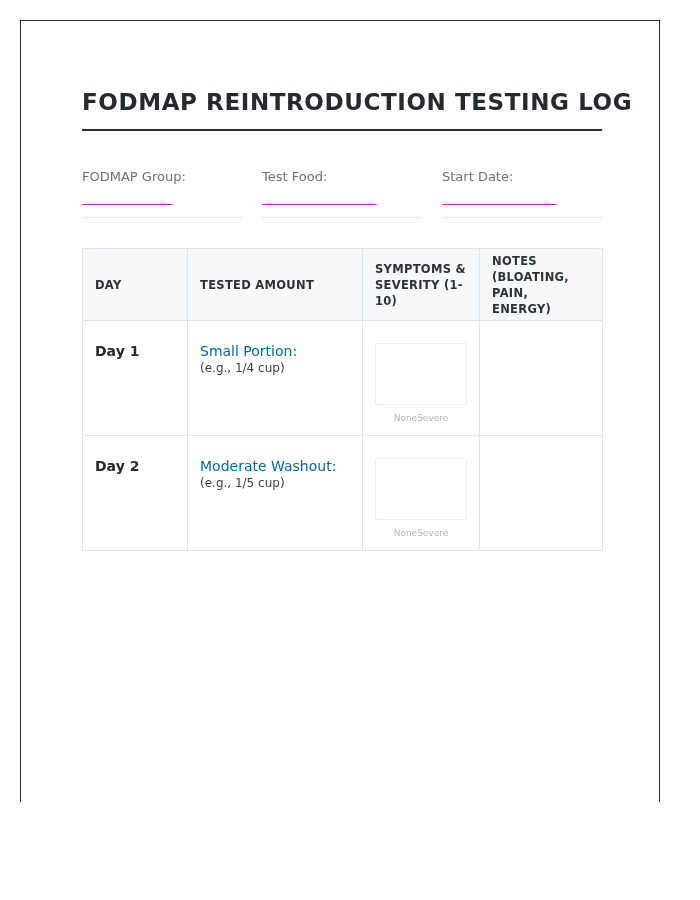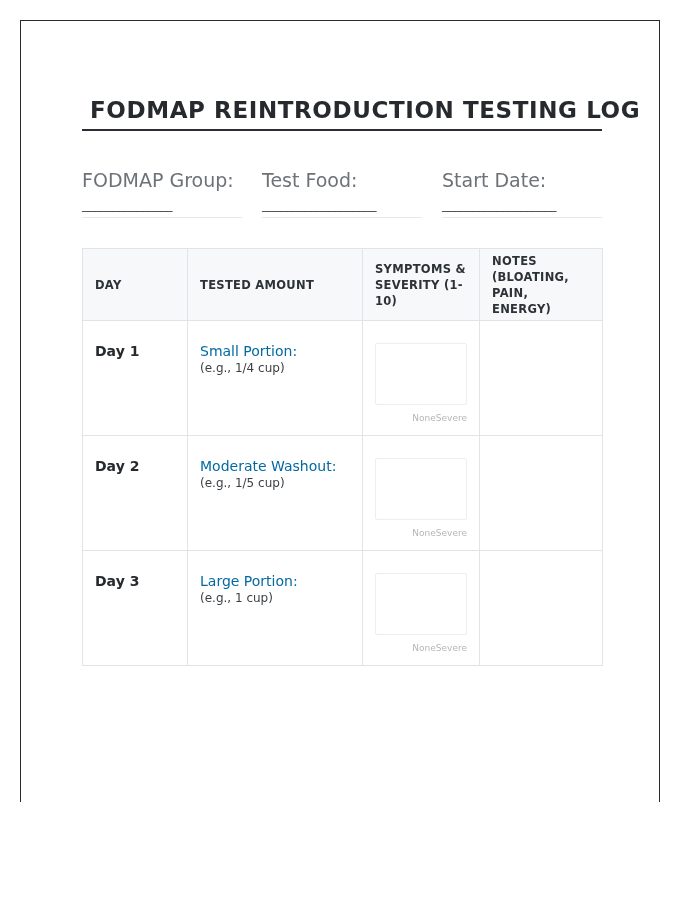--- a/index.html
+++ b/index.html
@@ -1,33 +1,33 @@
 <!DOCTYPE html>
 <html><head>
 <meta charset="utf-8">
 <style>
   html, body { margin:0; padding:0; background:#ffffff; }
   body { width:700px; height:900px; position:relative; font-family:"DejaVu Sans","Liberation Sans",sans-serif; color:#2b2f33; }
   .page { position:absolute; left:20px; top:20px; width:640px; height:782px; border:1px solid #2b2b2b; border-bottom:none; box-sizing:border-box; background:#fff; }
   .content { position:absolute; left:61px; top:0; width:520px; }
-  .title { position:absolute; left:0; top:68px; width:520px; margin:8px; font-size:23px; font-weight:bold; letter-spacing:0.6px; color:#262a2e; white-space:nowrap; }
+  .title { position:absolute; left:0; top:68px; width:520px; margin:0; font-size:23px; font-weight:bold; letter-spacing:0.6px; color:#262a2e; white-space:nowrap; }
   .title-rule { position:absolute; left:0; top:108px; width:520px; height:2px; background:#2b2f33; }
   .fields { position:absolute; left:0; top:148px; width:520px; height:50px; }
   .field { position:absolute; top:0; width:160px; height:48px; border-bottom:1px solid #e6e8ea; }
-  .field-label { font-size:19px; color:#6c7278; display:block; }
-  .field-line { display:block; margin-top:6px; font-size:13px; color:#404040; letter-spacing:-0.5px; }
+  .field-label { font-size:13px; color:#6c7278; display:block; }
+  .field-line { display:block; margin-top:6px; font-size:13px; color:#a21caf; letter-spacing:-0.5px; }
   table.log { position:absolute; left:0; top:227px; width:520px; border-collapse:collapse; table-layout:fixed; }
   table.log th, table.log td { border:1px solid #e1e4e6; vertical-align:top; text-align:left; padding:0 12px; }
   table.log th { background:#f7f8f9; font-size:11.5px; font-weight:bold; letter-spacing:0.3px; color:#2d3236; height:71px; vertical-align:middle; line-height:16px; }
   table.log td { height:115px; padding-top:20px; box-sizing:border-box; }
   .day { font-size:14px; font-weight:bold; color:#262a2e; }
   .portion { font-size:14px; color:#0369a1; line-height:18px; }
   .example { font-size:12px; color:#3a3f44; display:block; line-height:16px; }
   .sev-box { width:90px; height:60px; border:1px solid #eceef0; border-radius:2px; margin-top:2px; }
-  .sev-scale { width:92px; display:flex; justify-content:flex-end; font-size:9px; color:#b3b7ba; margin-top:8px; }
+  .sev-scale { width:92px; display:flex; justify-content:center; font-size:9px; color:#b3b7ba; margin-top:8px; }
   tr.washout td { background:#fcfcfc; height:98px; }
   .muted { font-size:15px; color:#9a9ea2; }
   .notes { font-size:14px; color:#3a3f44; line-height:21px; }
 </style>
 </head>
 <body>
 
 <div class="page">
   <div class="content">
     <h1 class="title">FODMAP REINTRODUCTION TESTING LOG</h1>
@@ -81,28 +81,16 @@
           <td><span class="portion">Moderate Washout:</span><span class="example">(e.g., 1/5 cup)</span></td>
           <td>
             <div class="sev-box"></div>
             <div class="sev-scale">
                 <span>None</span>
                 <span>Severe</span>
               </div>
           </td>
           <td><span class="notes"></span></td>
         </tr>
-        <tr>
-          <td><span class="day">Day 3</span></td>
-          <td><span class="portion">Large Portion:</span><span class="example">(e.g., 1 cup)</span></td>
-          <td>
-            <div class="sev-box"></div>
-            <div class="sev-scale">
-                <span>None</span>
-                <span>Severe</span>
-              </div>
-          </td>
-          <td><span class="notes"></span></td>
-        </tr>
       </tbody>
     </table>
   </div>
 </div>
 
 </body></html>

